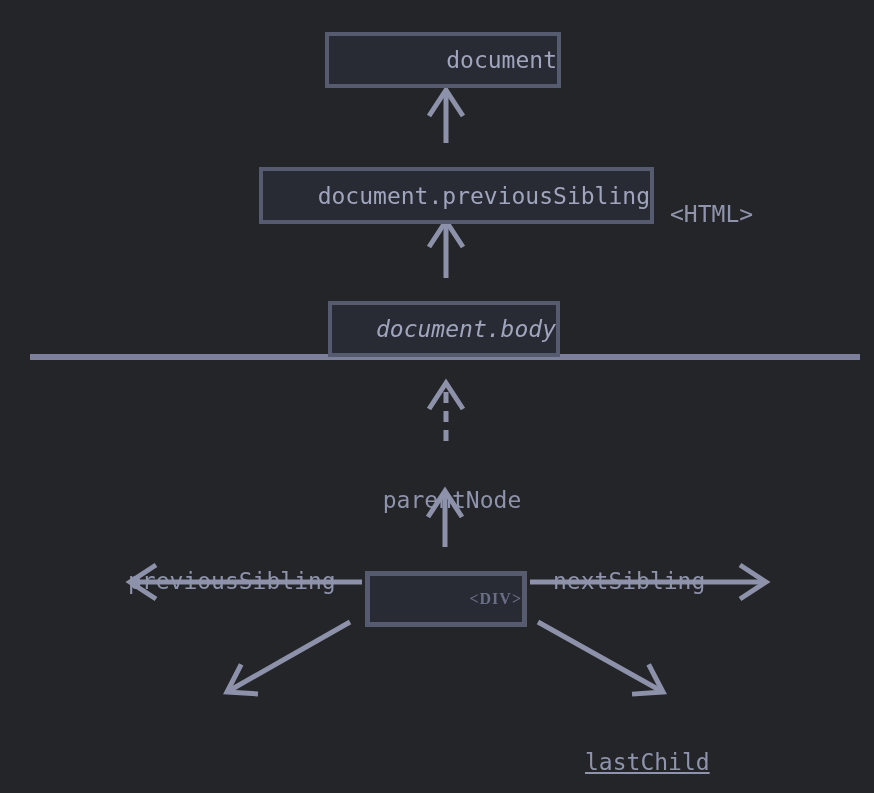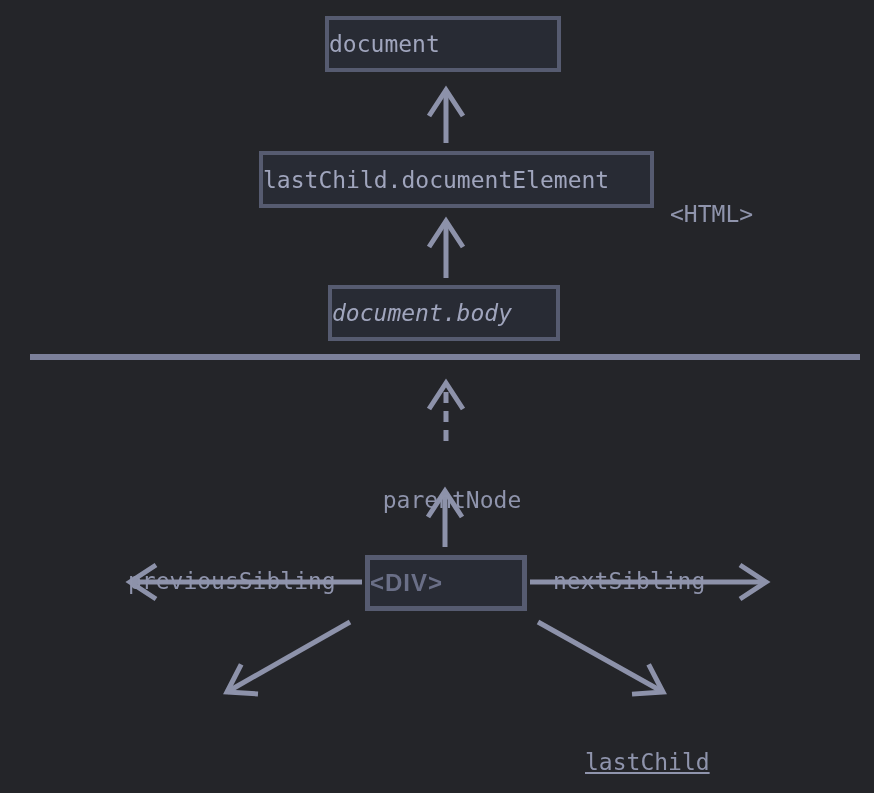--- a/index.html
+++ b/index.html
@@ -10,27 +10,28 @@
   html,body{margin:0;padding:0;background:var(--bg);}
   #canvas{
     position:relative; width:874px; height:793px; overflow:hidden;
     background:var(--bg);
     font-family:"DejaVu Sans Mono","Liberation Mono",monospace;
   }
   .node{
     position:absolute; box-sizing:border-box;
     background:var(--box-fill); border:4px solid var(--box-border);
     color:var(--box-text); font-size:23px;
-    display:flex; align-items:center; justify-content:flex-start;
+    display:flex; align-items:center; justify-content:flex-end;
     white-space:nowrap;
+    margin-top:16px;
   }
   #box-div{
     border-width:5px;
-    font-family:Liberation Sans, sans-serif;
-    font-weight:bold; font-size:24px; letter-spacing:1px;
+    font-family:Liberation Serif, serif;
+    font-weight:bold; font-size:16px; letter-spacing:1px;
     color:var(--div-text);
   }
   .label{
     position:absolute; color:var(--label-text);
     font-size:23px; line-height:28px; white-space:nowrap;margin-top:35px;
   }
   .label.centered{transform:translateX(-50%);}
   #arrows{position:absolute; left:0; top:0; width:874px; height:793px;}
   #arrows line{stroke:var(--arrow); stroke-width:5; fill:none;}
   #arrows marker path{stroke:var(--arrow); stroke-width:5; fill:none; stroke-linejoin:miter;}
@@ -58,21 +59,21 @@
     <line x1="530" y1="582" x2="766" y2="582" marker-end="url(#head)"></line>
     <line x1="350" y1="622" x2="227" y2="692" marker-end="url(#head)"></line>
     <line x1="538" y1="622" x2="663" y2="692" marker-end="url(#head)"></line>
   </svg>
 
   <div class="node" id="box-document" style="left:325px; top:16px; width:236px; height:56px;">
     <span>document</span>
   </div>
 
   <div class="node" id="box-docel" style="left:259px; top:151px; width:395px; height:57px;">
-    <span>lastChild.documentElement</span>
+    <span>document.previousSibling</span>
   </div>
 
   <div class="label" style="left:670px; top:165px;">&lt;HTML&gt;</div>
 
   <div class="node" id="box-body" style="left:328px; top:285px; width:232px; height:56px;font-style:italic;">
     <span>document.body</span>
   </div>
 
 
   <div class="label centered" style="left:452px; top:451px;">parentNode</div>

